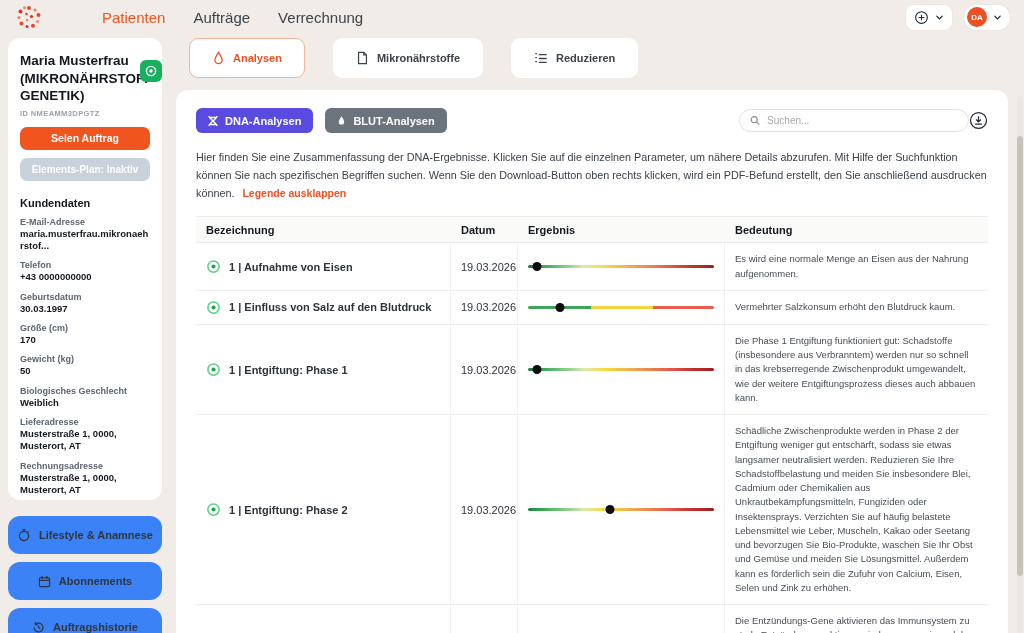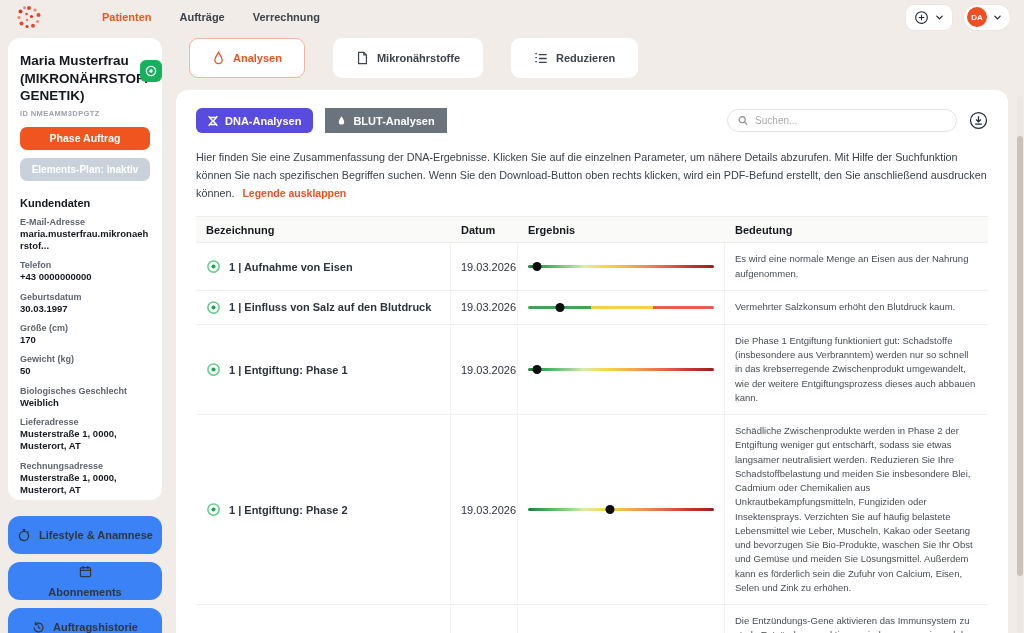--- a/index.html
+++ b/index.html
@@ -9,21 +9,21 @@
     background:#f1ece7;
     position:relative;
     color:#1f2933;
   }
   svg { display:block; }
 
   
   .topbar { position:absolute; left:0; top:0; width:1024px; height:34px; display:flex; align-items:center; }
   .logo { margin-left:16px; width:26px; height:26px; }
   .topnav { display:flex; gap:28px; margin-left:60px; }
-  .topnav .nav-link { font-size:11px; font-weight:700; color:#3d434b; cursor:pointer; }
+  .topnav .nav-link { font-size:15px; font-weight:400; color:#3d434b; cursor:pointer; }
   .topnav .nav-link.active { color:#f1551f; }
   .topbar-right { margin-left:auto; display:flex; align-items:flex-start; gap:12px; margin-right:14px; }
   .pill { background:#fff; border-radius:8px; height:25px; display:flex; align-items:center; gap:6px; padding:0 8px; cursor:pointer; box-shadow:0 0 0 1px #eee6e0; }
   .pill.round { border-radius:14px; padding:0 8px 0 3px; }
   .avatar { width:20px; height:20px; border-radius:50%; background:#f04e23; color:#fff; font-size:8px; font-weight:700; display:flex; align-items:center; justify-content:center; }
 
   
   .sidebar-card { position:absolute; left:8px; top:38px; width:154px; height:462px; background:#fff; border-radius:12px; padding:14px 12px; overflow:hidden; }
   .patient-name { font-size:13.5px; font-weight:700; line-height:1.3; color:#14181f; position:relative; padding-right:4px; }
   .eye-badge { position:absolute; right:0; top:22px; width:22px; height:22px; background:#17b05c; border-radius:6px; display:flex; align-items:center; justify-content:center; }
@@ -39,22 +39,22 @@
 
   
   .tabs { position:absolute; left:189px; top:38px; display:flex; gap:28px; }
   .tab { height:40px; background:#fff; border-radius:9px; display:flex; align-items:center; gap:8px; padding:0 22px; font-size:11px; font-weight:600; color:#3d434b; border:1px solid transparent; cursor:pointer; }
   .tab.active { color:#ef5123; border-color:#f0b59a; }
 
   
   .main-card { position:absolute; left:176px; top:90px; width:832px; height:560px; background:#fff; border-radius:12px 12px 0 0; padding:18px 20px 0 20px; overflow:hidden; }
   .toolbar { display:flex; align-items:center; }
   .btn-dna { height:25px; background:#5a4be0; border:none; border-radius:6px; color:#fff; font-size:11px; font-weight:700; font-family:inherit; display:flex; align-items:center; gap:7px; padding:0 12px; cursor:pointer; }
-  .btn-blut { height:25px; background:#6b737c; border:none; border-radius:0; color:#fff; font-size:11px; font-weight:700; font-family:inherit; display:flex; align-items:center; gap:7px; padding:0 12px; margin-left:12px; cursor:pointer; }
-  .toolbar-right { margin-left:auto; display:flex; align-items:center; gap:12px; }
+  .btn-blut { height:25px; background:#6b737c; border:none; border-radius:6px; color:#fff; font-size:11px; font-weight:700; font-family:inherit; display:flex; align-items:center; gap:7px; padding:0 12px; margin-left:12px; cursor:pointer; }
+  .toolbar-right { margin-left:auto; display:flex; align-items:center; }
   .search-box { width:230px; height:23px; border:1px solid #e2e0dd; border-radius:12px; display:flex; align-items:center; gap:7px; padding:0 10px; }
   .search-box input { border:none; outline:none; font-size:10px; font-family:inherit; color:#444; width:100%; background:transparent; }
   .search-box input::placeholder { color:#a9a9a9; }
   .dl-btn { background:none; border:none; cursor:pointer; padding:0; }
 
   .description { margin-top:16px; font-size:10.8px; line-height:1.65; color:#3a4149; }
   .legend-link { color:#ef5123; font-weight:700; font-size:10.5px; margin-left:8px; cursor:pointer;text-align:right; }
 
   
   .results-table { margin-top:14px; width:100%; }
@@ -125,21 +125,21 @@
 
 <div class="sidebar-card">
   <div class="patient-name">Maria Musterfrau (MIKRONÄHRSTOFF GENETIK)</div>
   <div class="eye-badge">
     <svg width="14" height="14" viewBox="0 0 14 14">
         <circle cx="7" cy="7" r="4.6" fill="none" stroke="#fff" stroke-width="1.4"></circle>
         <circle cx="7" cy="7" r="1.7" fill="#fff"></circle>
       </svg>
   </div>
   <div class="patient-id">ID NMEAMM3DPGTZ</div>
-  <button class="btn-orange">Phase Auftrag</button>
+  <button class="btn-orange">Selen Auftrag</button>
   <button class="btn-plan">Elements-Plan: inaktiv</button>
   <div class="kunden-title">Kundendaten</div>
 
   <div class="field">
     <div class="f-label">E-Mail-Adresse</div>
     <div class="f-value">maria.musterfrau.mikronaehrstof...</div>
   </div>
   <div class="field">
     <div class="f-label">Telefon</div>
     <div class="f-value">+43 0000000000</div>
@@ -172,21 +172,21 @@
   
 </div>
 
 <div class="side-nav-card" style="top:516px;">
   <svg width="14" height="14" viewBox="0 0 14 14">
       <circle cx="7" cy="8" r="4.6" fill="none" stroke="#30363e" stroke-width="1.3"></circle>
       <path d="M7 3.4 V1.6 M5.5 1.6 h3 M10.5 4.5 l1-1" stroke="#30363e" stroke-width="1.3" fill="none"></path>
     </svg>
   <span>Lifestyle &amp; Anamnese</span>
 </div>
-<div class="side-nav-card" style="top:562px;flex-direction:column;">
+<div class="side-nav-card" style="top:562px;">
   <svg width="13" height="13" viewBox="0 0 14 14">
       <rect x="1.5" y="2.8" width="11" height="9.7" rx="1.5" fill="none" stroke="#30363e" stroke-width="1.3"></rect>
       <path d="M4.5 1.2 v3 M9.5 1.2 v3 M1.5 5.8 h11" stroke="#30363e" stroke-width="1.3"></path>
     </svg>
   <span>Abonnements</span>
 </div>
 <div class="side-nav-card" style="top:608px;">
   <svg width="13" height="13" viewBox="0 0 14 14">
       <path d="M2.2 7 a4.8 4.8 0 1 0 1.4 -3.4" fill="none" stroke="#30363e" stroke-width="1.3"></path>
       <path d="M3.6 1.2 v2.6 h2.6" fill="none" stroke="#30363e" stroke-width="1.3"></path>

